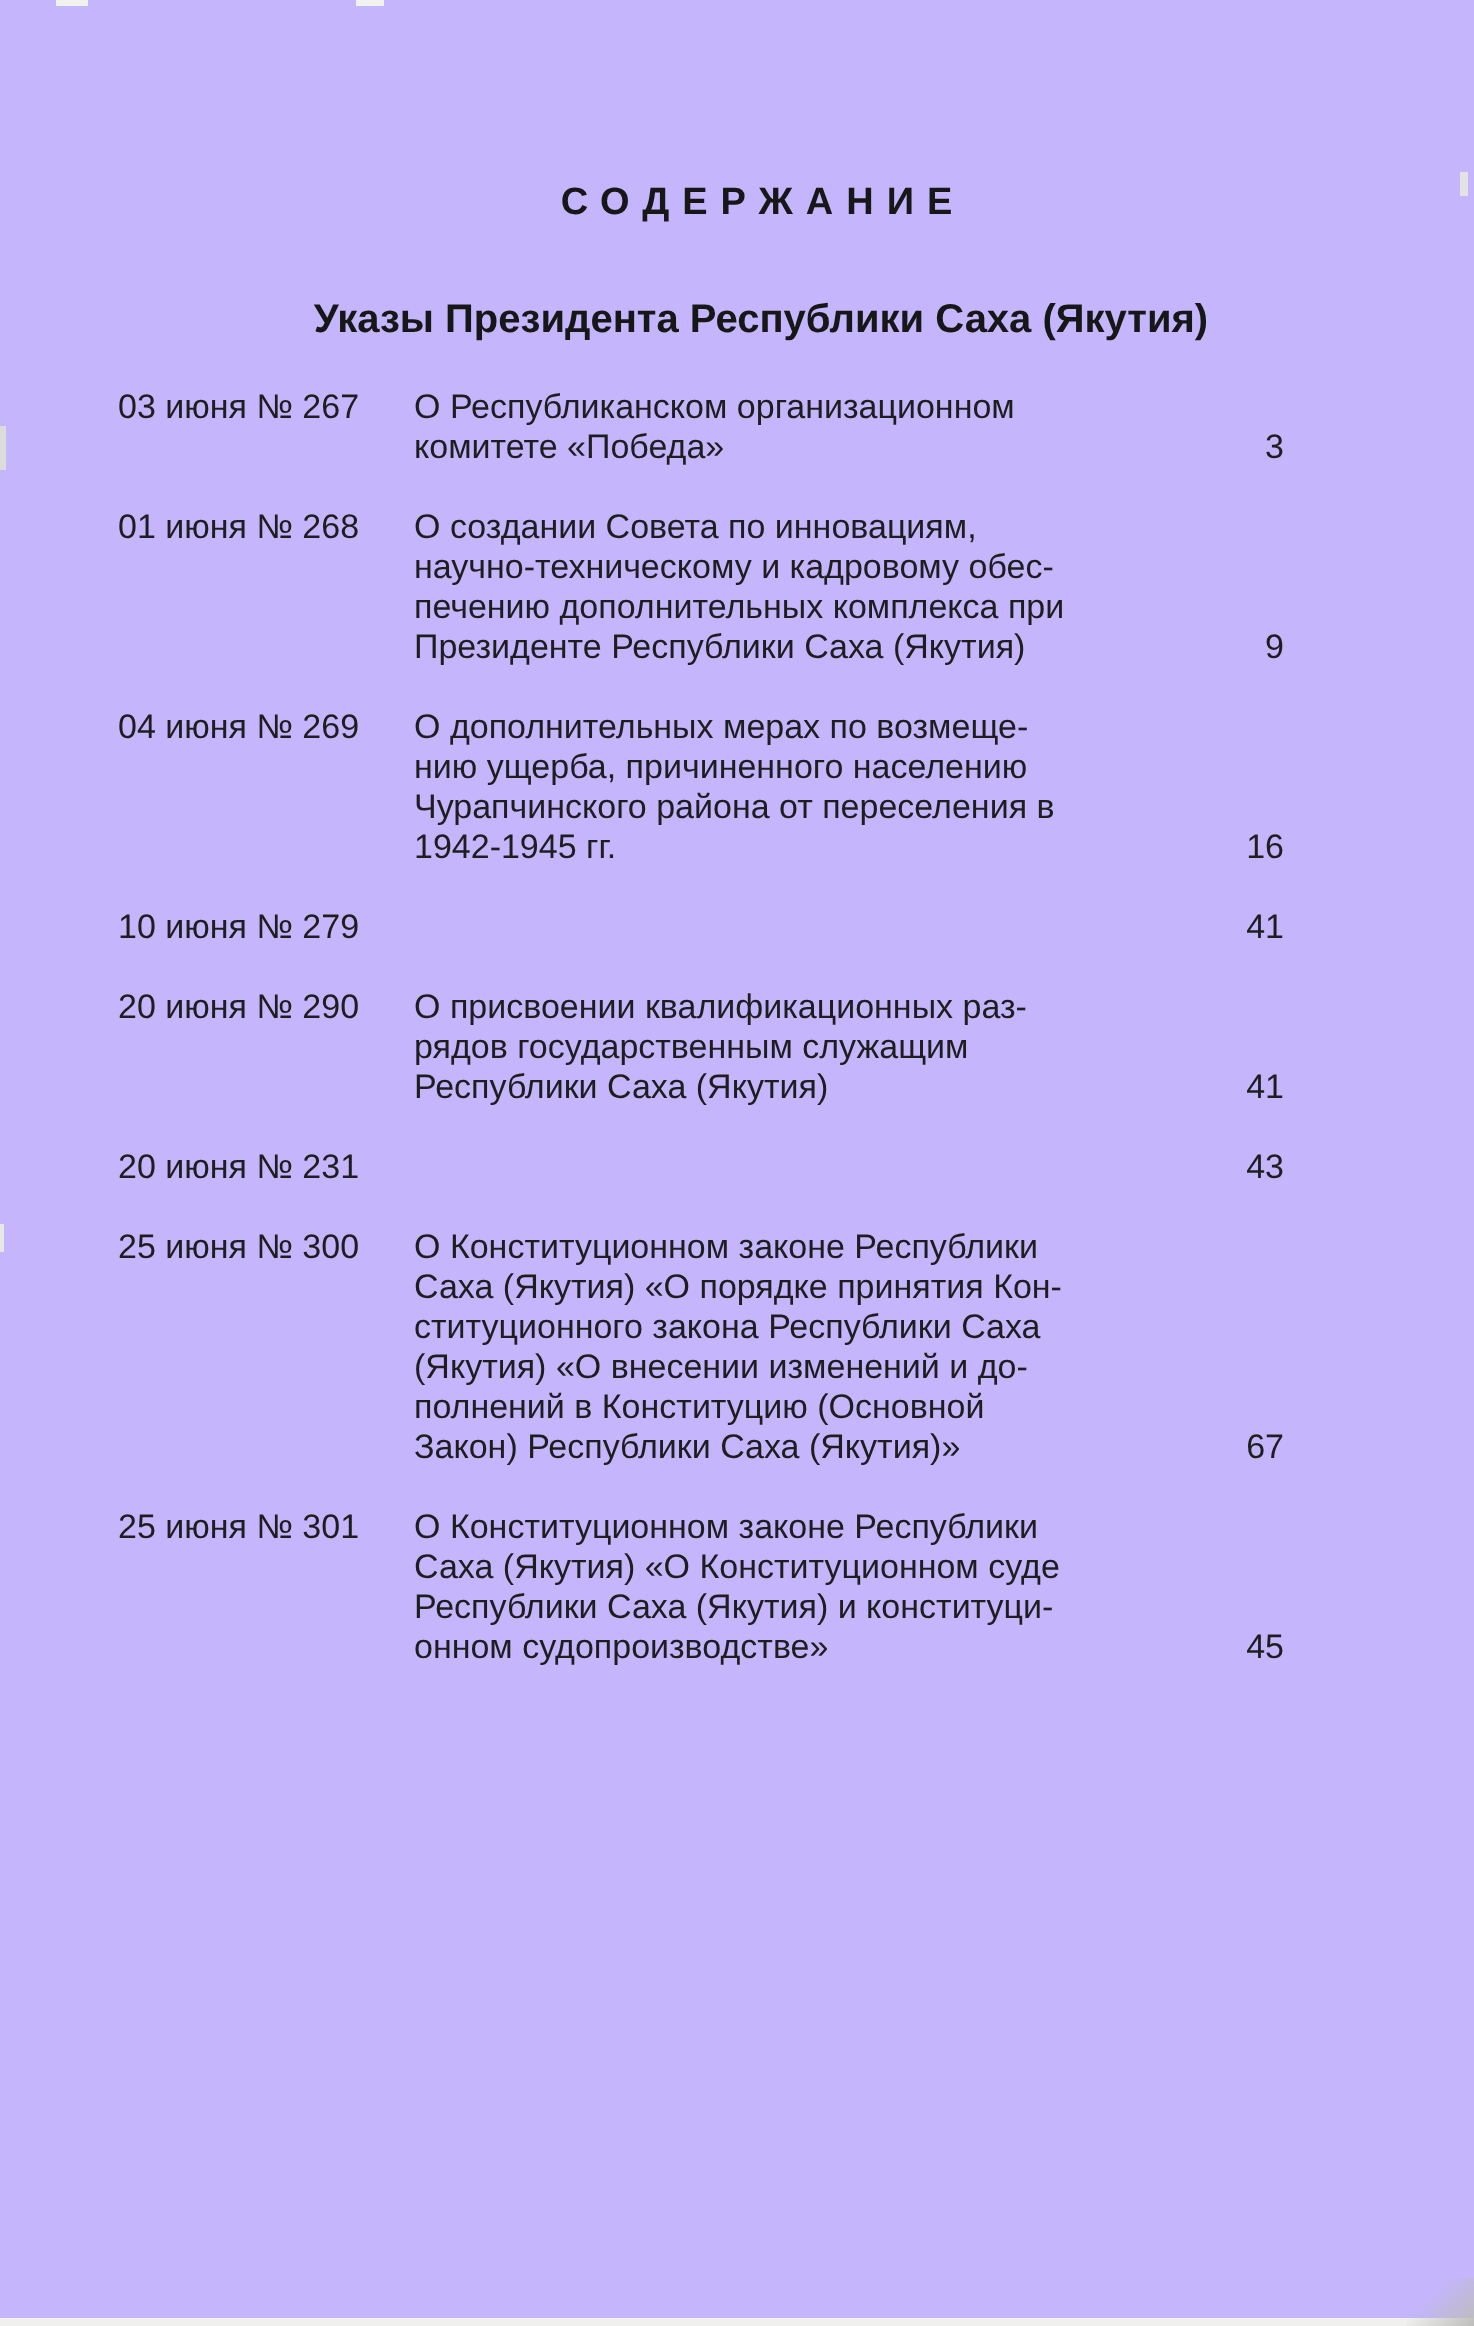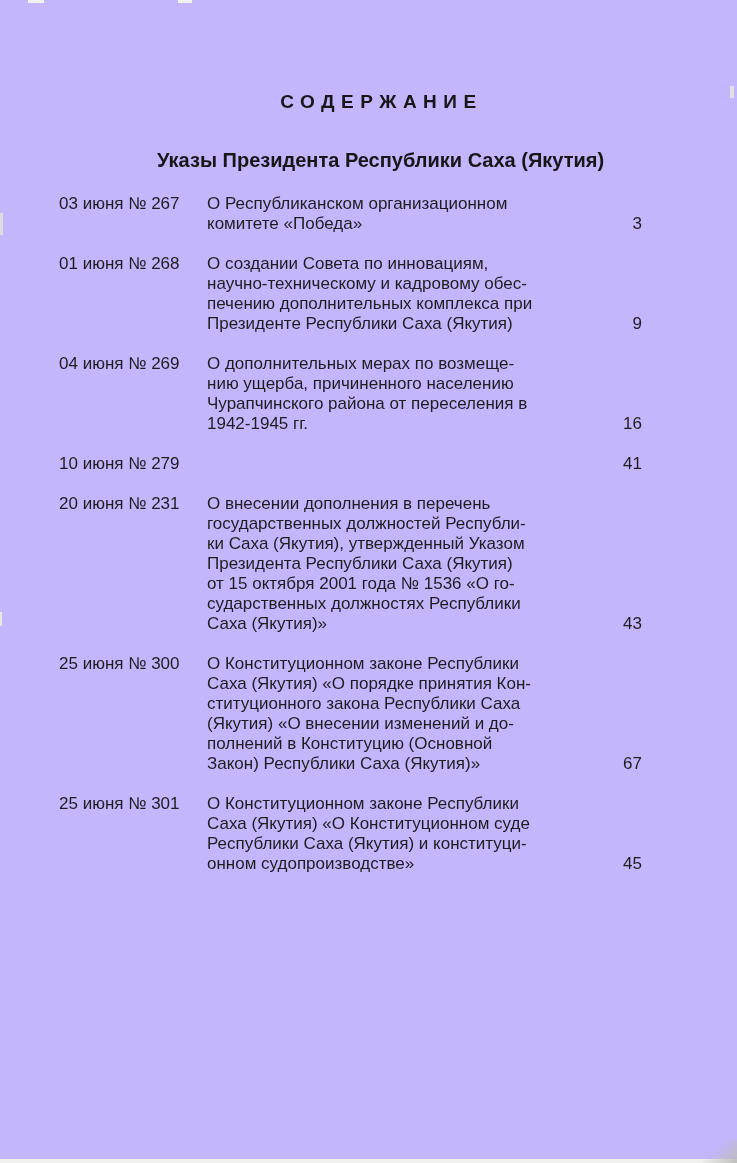--- a/index.html
+++ b/index.html
@@ -110,30 +110,30 @@
 1942-1945 гг.</div>
       <div class="entry-page">16</div>
     </div>
 
 
     <div class="toc-entry">
       <div class="entry-date">10 июня № 279</div>
       <div class="entry-page">41</div>
     </div>
 
+    <div class="toc-entry">
+      <div class="entry-date">20 июня № 290</div>
+      <div class="entry-desc">О присвоении квалификационных раз-
+рядов государственным служащим
+Республики Саха (Якутия)</div>
+      <div class="entry-page">41</div>
+    </div>
 
     <div class="toc-entry">
       <div class="entry-date">20 июня № 231</div>
-      <div class="entry-desc">О внесении дополнения в перечень
-государственных должностей Республи-
-ки Саха (Якутия), утвержденный Указом
-Президента Республики Саха (Якутия)
-от 15 октября 2001 года № 1536 «О го-
-сударственных должностях Республики
-Саха (Якутия)»</div>
       <div class="entry-page">43</div>
     </div>
 
     <div class="toc-entry">
       <div class="entry-date">25 июня № 300</div>
       <div class="entry-desc">О Конституционном законе Республики
 Саха (Якутия) «О порядке принятия Кон-
 ституционного закона Республики Саха
 (Якутия) «О внесении изменений и до-
 полнений в Конституцию (Основной

